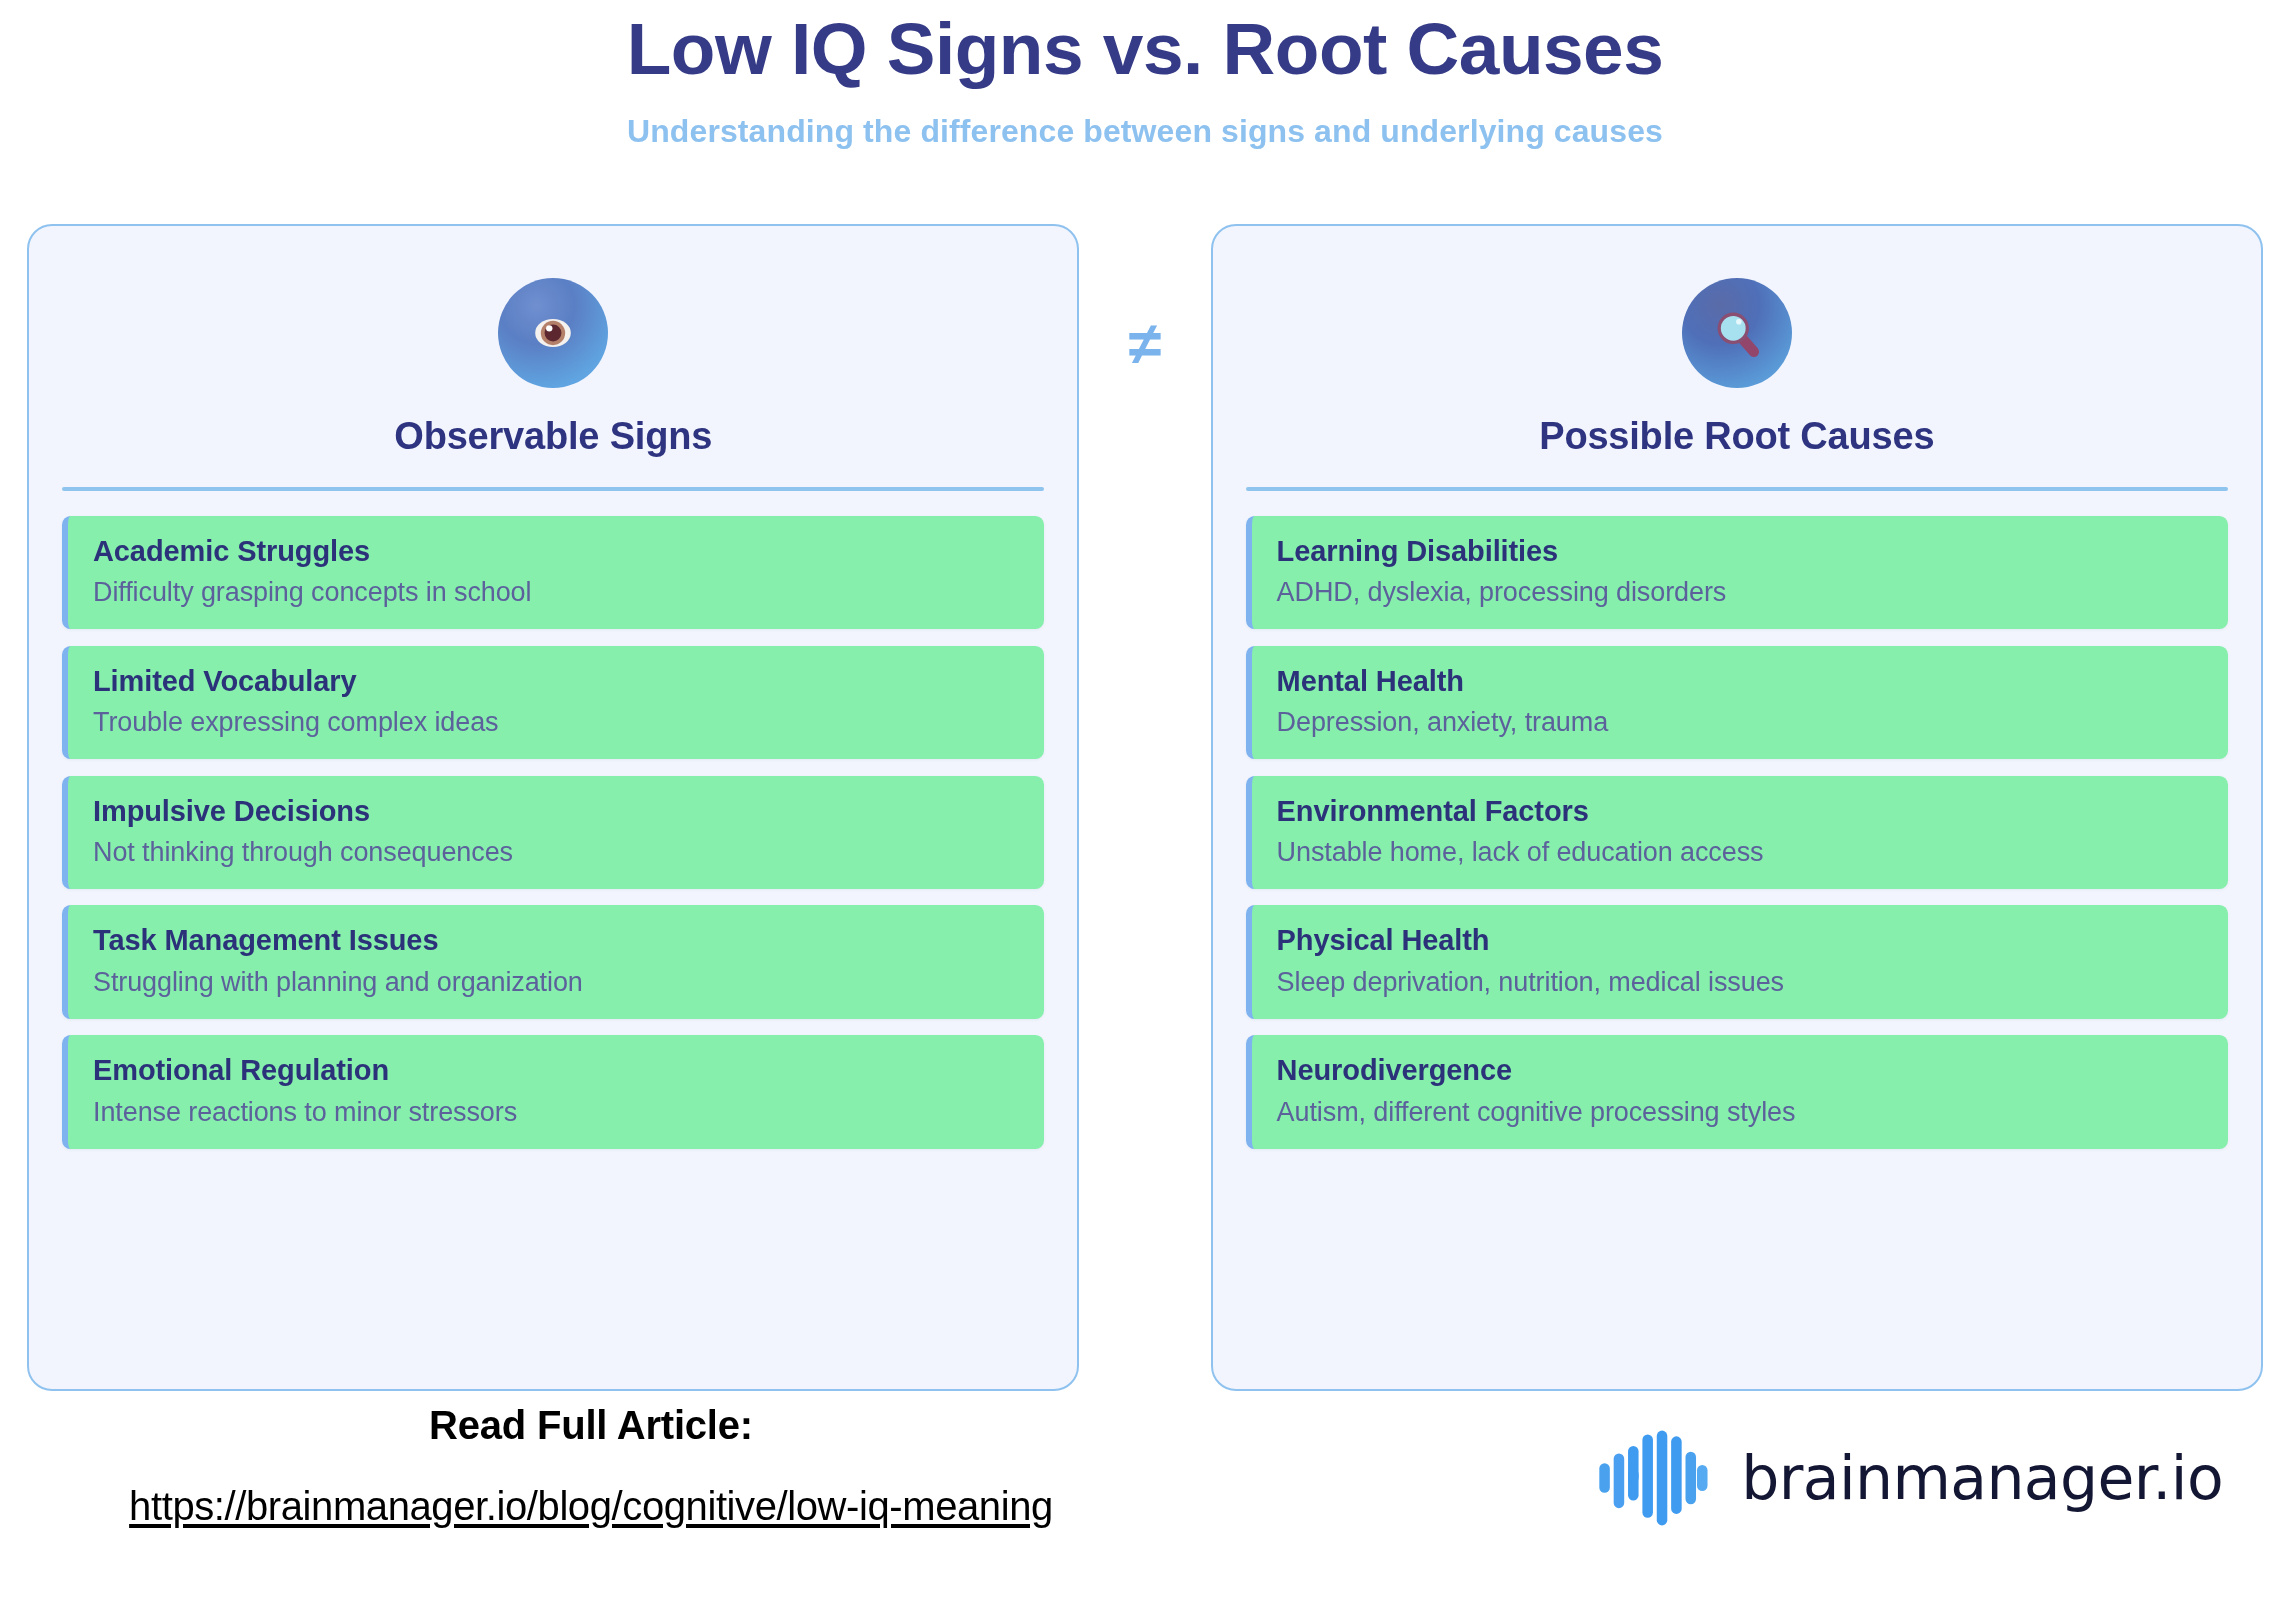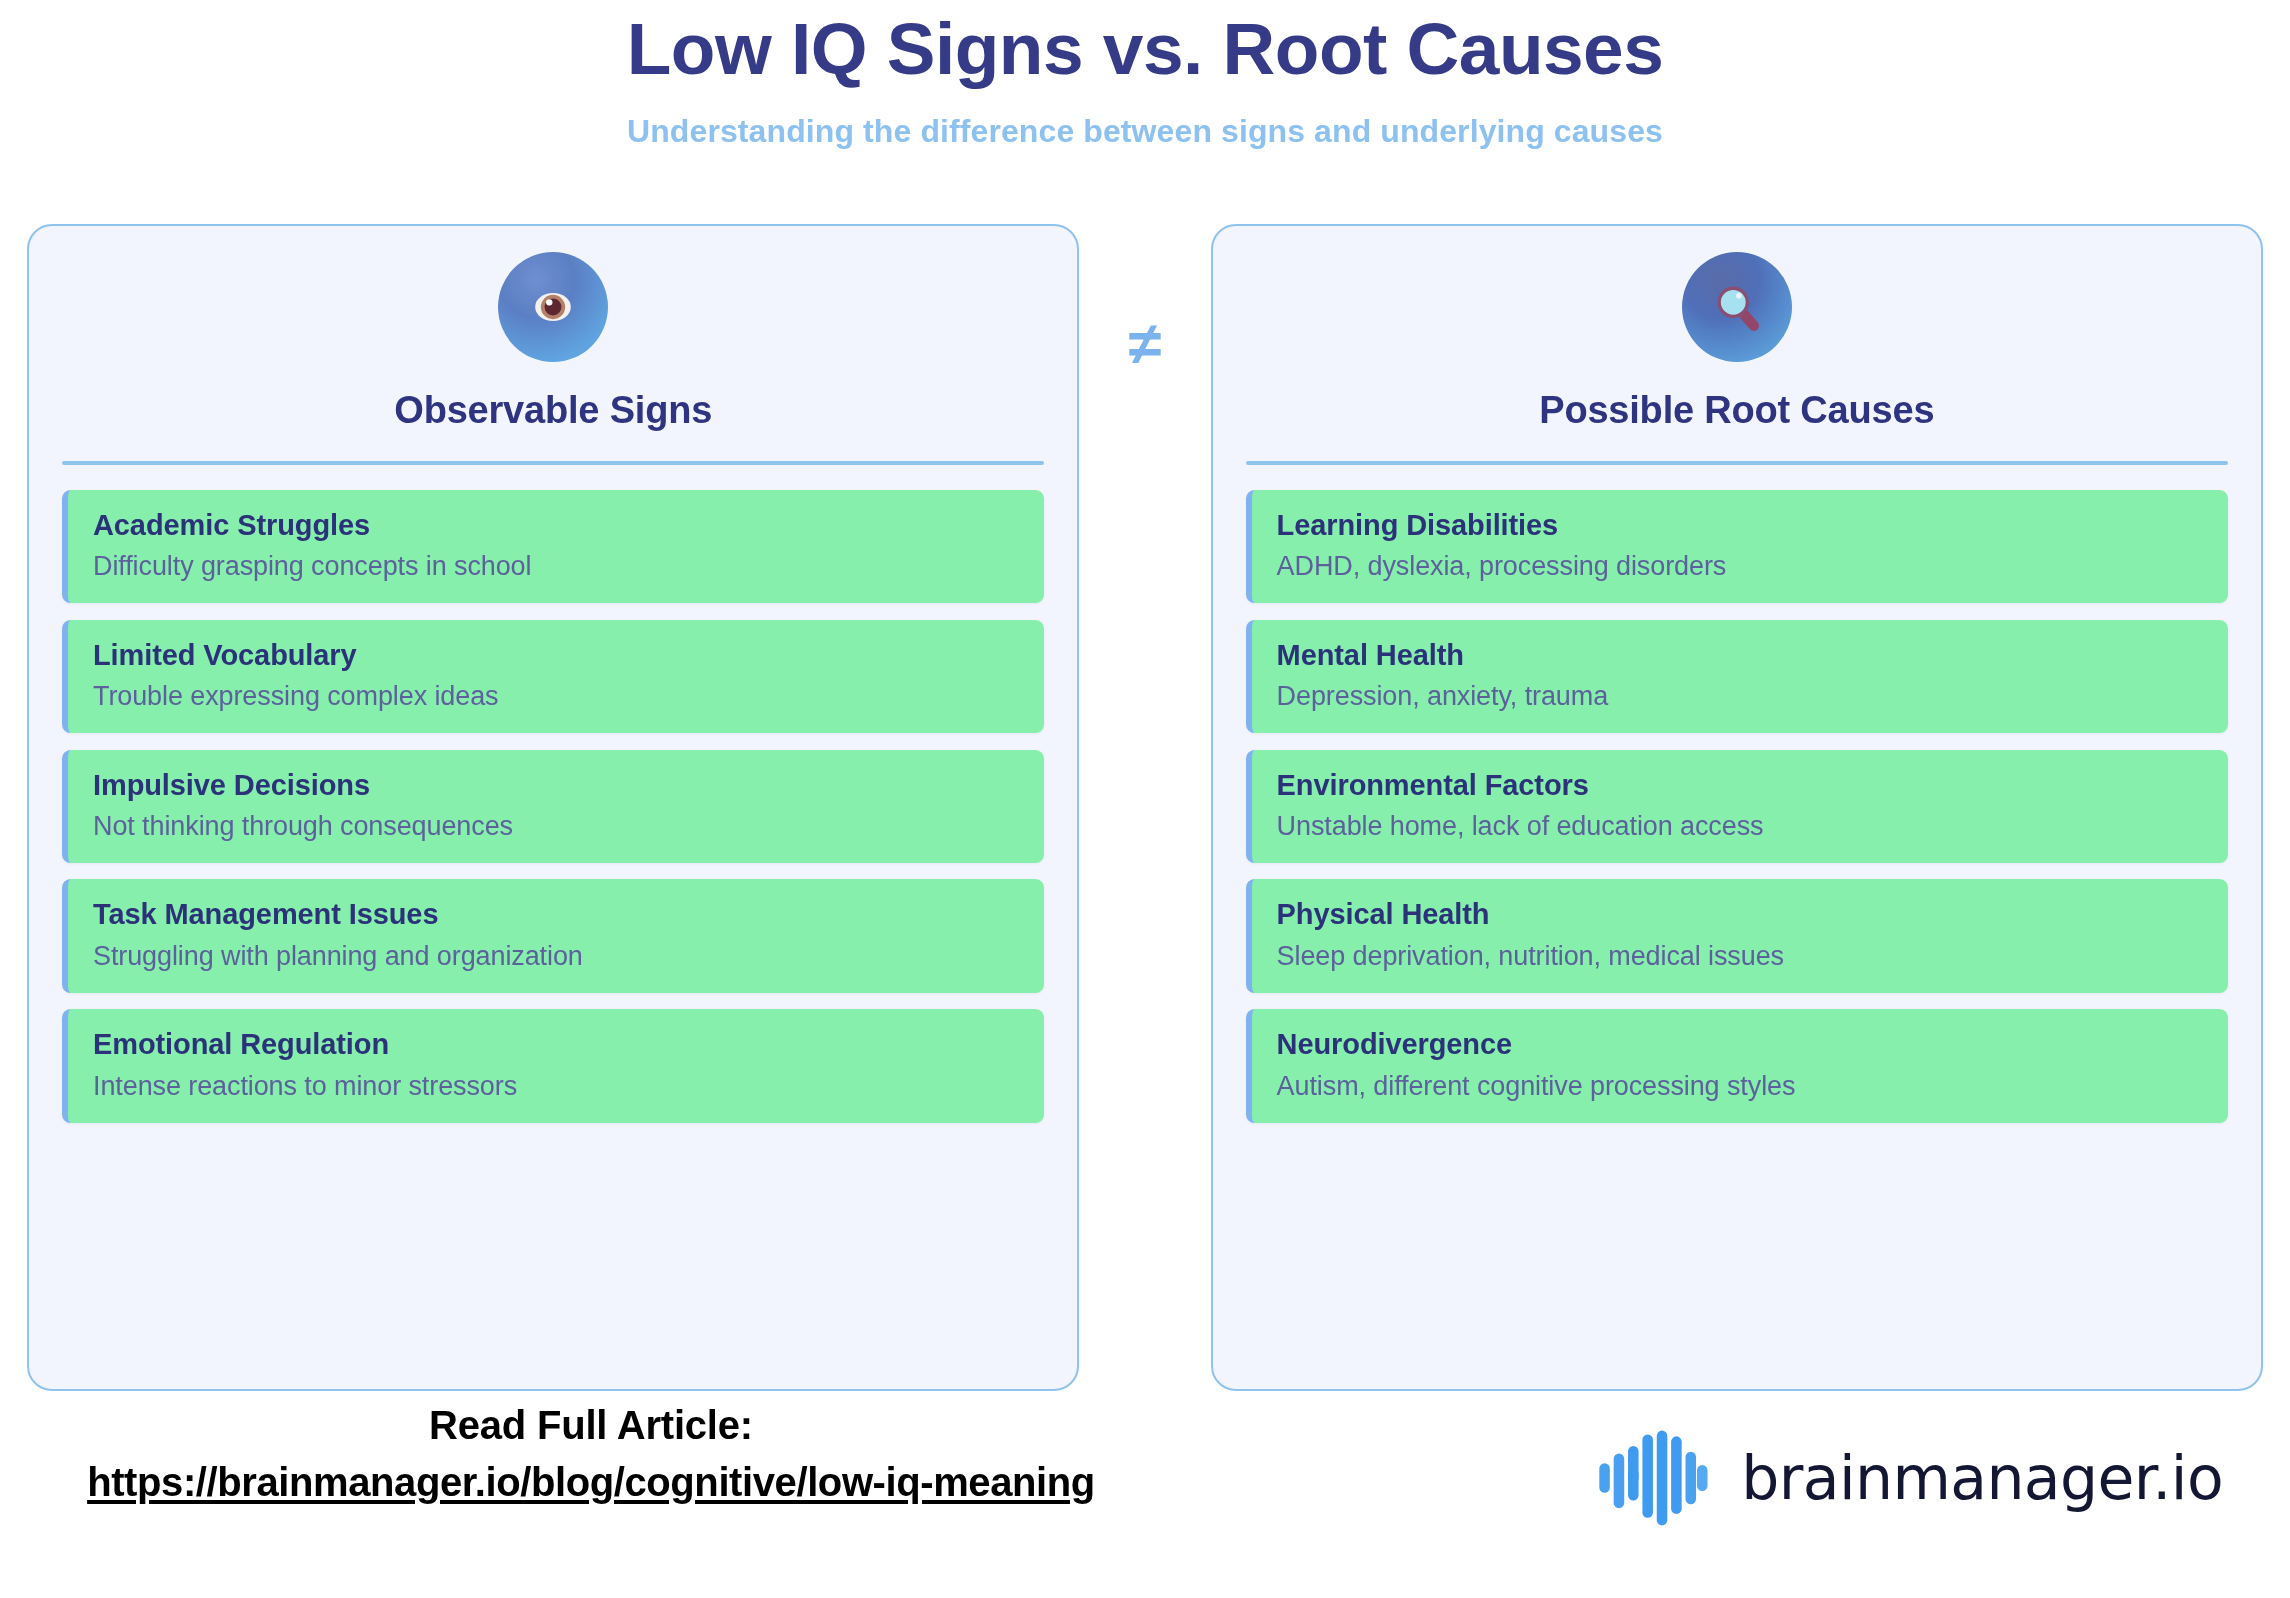--- a/index.html
+++ b/index.html
@@ -51,21 +51,21 @@
     align-items: stretch;
     justify-content: space-between;
   }
 
   .panel {
     width: 1178px;
     box-sizing: border-box;
     background: #f2f5fd;
     border: 2.9px solid #8fc2ef;
     border-radius: 25px;
-    padding: 26px 33px 33px 33px;
+    padding: 52px 33px 33px 33px;
     display: flex;
     flex-direction: column;
   }
 
   .panel-icon {
     width: 110px;
     height: 110px;
     margin: 0 auto;
     border-radius: 50%;
     display: flex;
@@ -156,23 +156,23 @@
     text-align: center;
   }
   .cta-label {
     font-size: 40px;
     font-weight: bold;
     color: #000000;
     letter-spacing: -0.2px;
   }
   .cta-link {
     display: block;
-    margin-top: 12px;
+    margin-top: 36px;
     font-size: 40px;
-    font-weight: bold;
+    font-weight: normal;
     color: #000000;
     text-decoration: underline;
     text-underline-offset: 3.8px;
     letter-spacing: -0.4px;
   }
 
   .brand {
     position: absolute;
     right: 67px;
     top: 21px;

